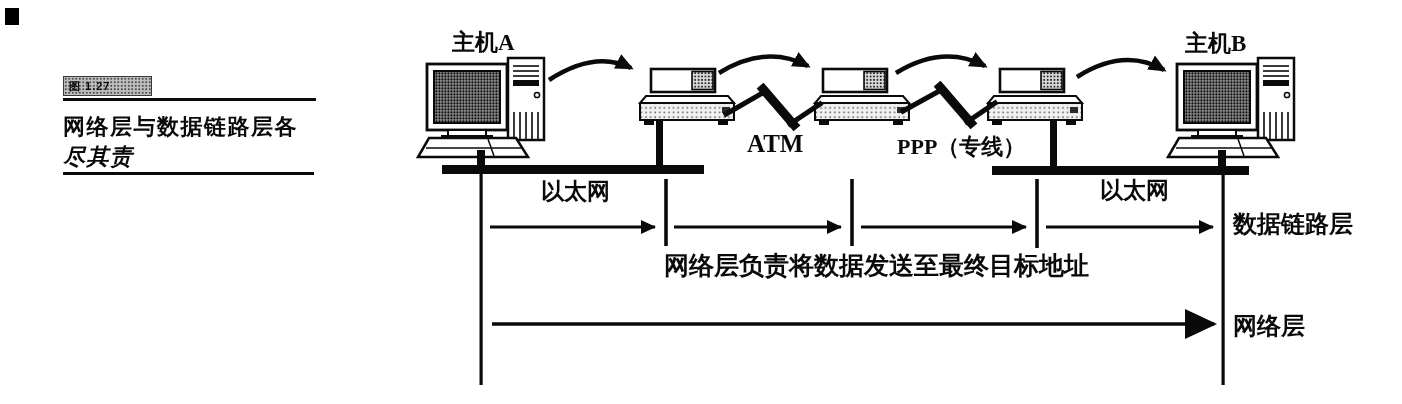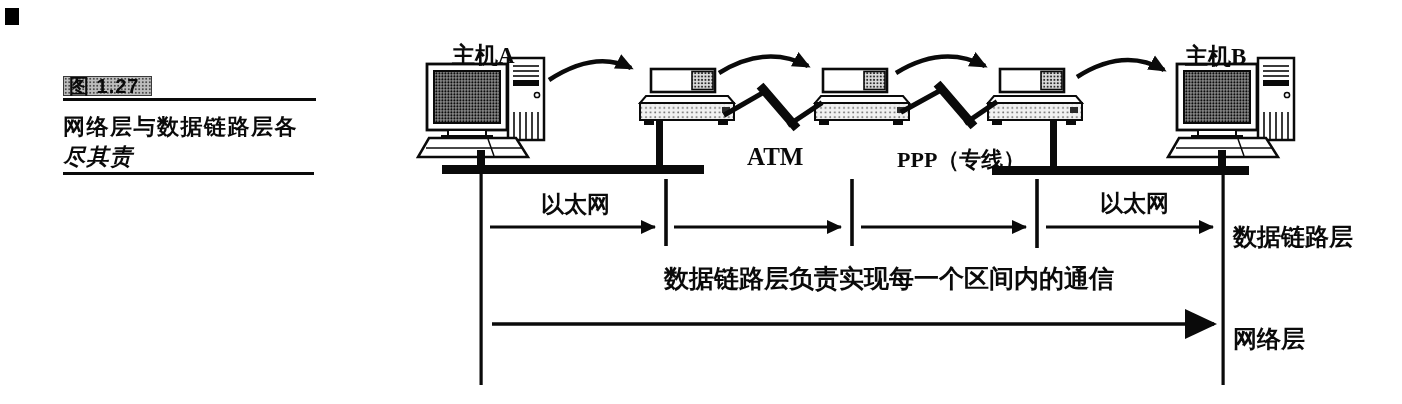--- a/index.html
+++ b/index.html
@@ -1,25 +1,25 @@
 <!DOCTYPE html>
 <html><head>
 <meta charset="utf-8">
 <style>
   html,body{margin:0;padding:0;background:#fff;}
   #page{position:relative;width:1402px;height:404px;background:#ffffff;overflow:hidden;
         font-family:"Liberation Sans","DejaVu Sans",sans-serif;color:#0a0a0a;}
   .abs{position:absolute;}
-  .cjk{font-family:"Liberation Serif","DejaVu Serif",serif;font-weight:600;color:#0a0a0a;white-space:nowrap;margin-top:13px;}
+  .cjk{font-family:"Liberation Serif","DejaVu Serif",serif;font-weight:600;color:#0a0a0a;white-space:nowrap;}
   .sans{font-family:"Liberation Sans","DejaVu Sans",sans-serif;font-weight:bold;color:#0a0a0a;white-space:nowrap;}
   #corner-mark{left:5px;top:8px;width:14px;height:17px;background:#000;}
   #fig-box{left:63px;top:76px;width:89px;height:20px;
            background:radial-gradient(#4a4a4a 1px, transparent 1.1px) 0 0/3.5px 3.5px #bdbdbd;
            border:1px solid #3a3a3a;box-sizing:border-box;
-           font-size:20px;line-height:18px;padding-left:5px;letter-spacing:1px;}
+           font-size:11px;line-height:18px;padding-left:5px;letter-spacing:1px;}
   .rule{background:#0a0a0a;height:3px;}
   #rule-top{left:63px;top:98px;width:253px;}
   #rule-bottom{left:63px;top:172px;width:251px;}
   #caption-line1{left:63px;top:112px;font-size:22px;letter-spacing:1.5px;text-align:right;}
   #caption-line2{left:63px;top:142px;font-size:22px;letter-spacing:1.5px;font-style:italic;}
   #host-a-label{left:452px;top:27px;font-size:23px;}
   #host-b-label{left:1185px;top:28px;font-size:23px;}
   #atm-label{left:747px;top:130px;font-size:25px;}
   #ppp-label{left:897px;top:132px;font-size:22px;}
   #eth-left-label{left:541px;top:176px;font-size:23px;}
@@ -169,15 +169,15 @@
   </svg>
 
   <span class="abs cjk" id="host-a-label">主机A</span>
   <span class="abs cjk" id="host-b-label">主机B</span>
   <span class="abs cjk" id="atm-label">ATM</span>
   <span class="abs cjk" id="ppp-label">PPP（专线）</span>
   <span class="abs cjk" id="eth-left-label">以太网</span>
   <span class="abs cjk" id="eth-right-label">以太网</span>
   <span class="abs cjk" id="nl-label">网络层</span>
   <span class="abs cjk" id="dll-label">数据链路层</span>
-  <span class="abs cjk" id="dll-note">数据链路层负责实现每一个区间内的通信</span>
+  <span class="abs cjk" id="dll-note">网络层负责将数据发送至最终目标地址</span>
 
 </div>
 
 </body></html>

